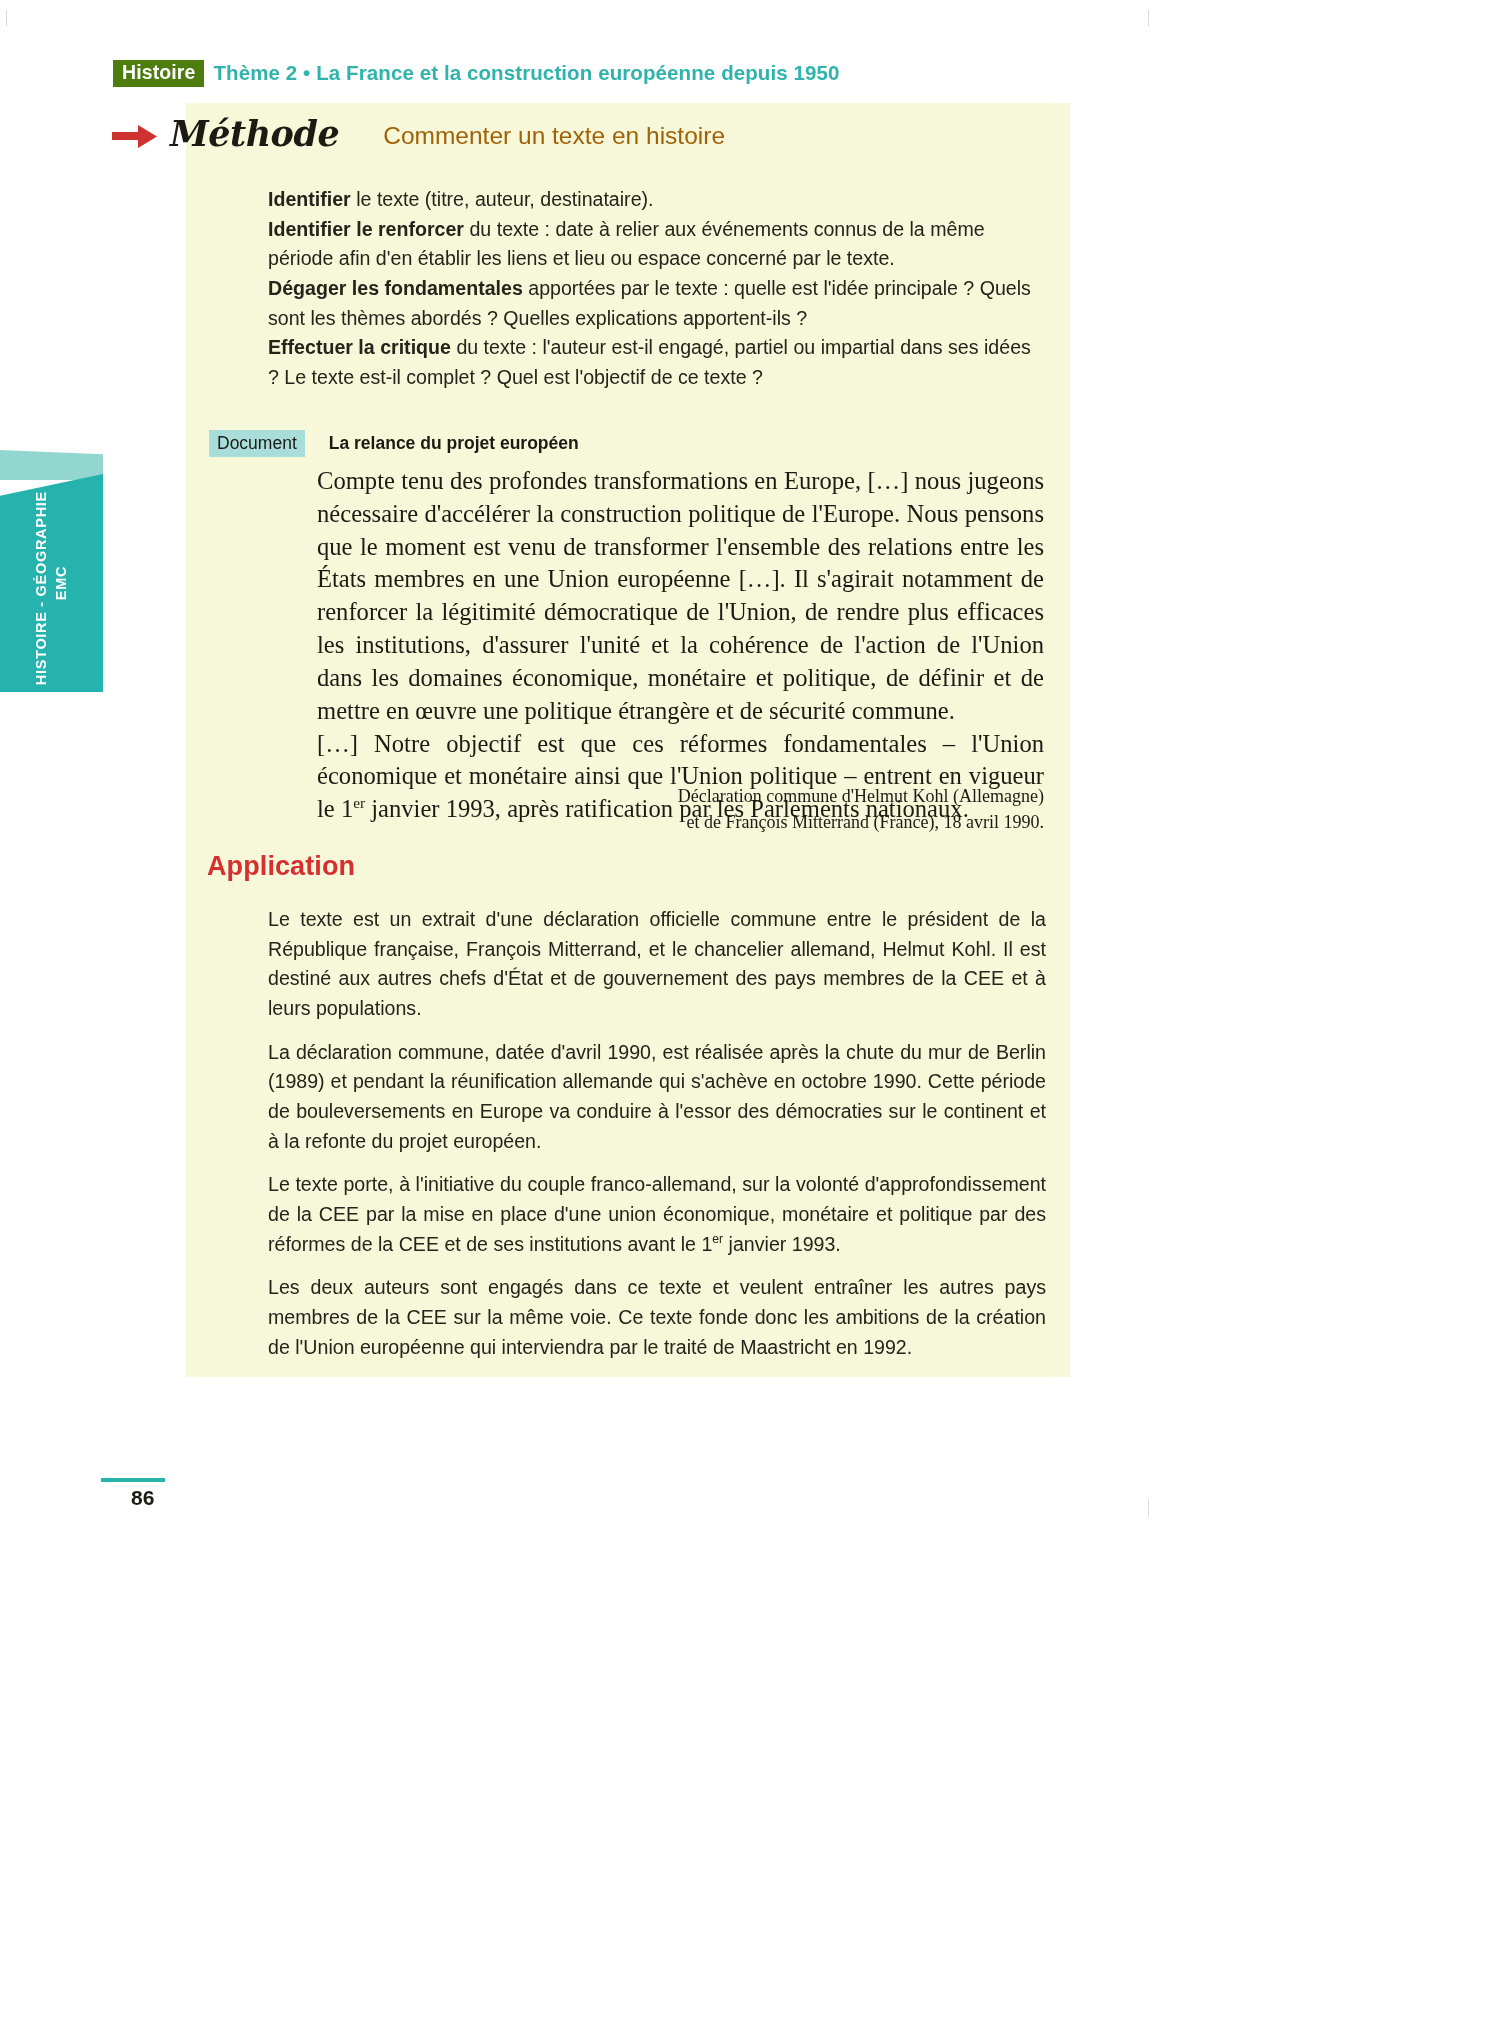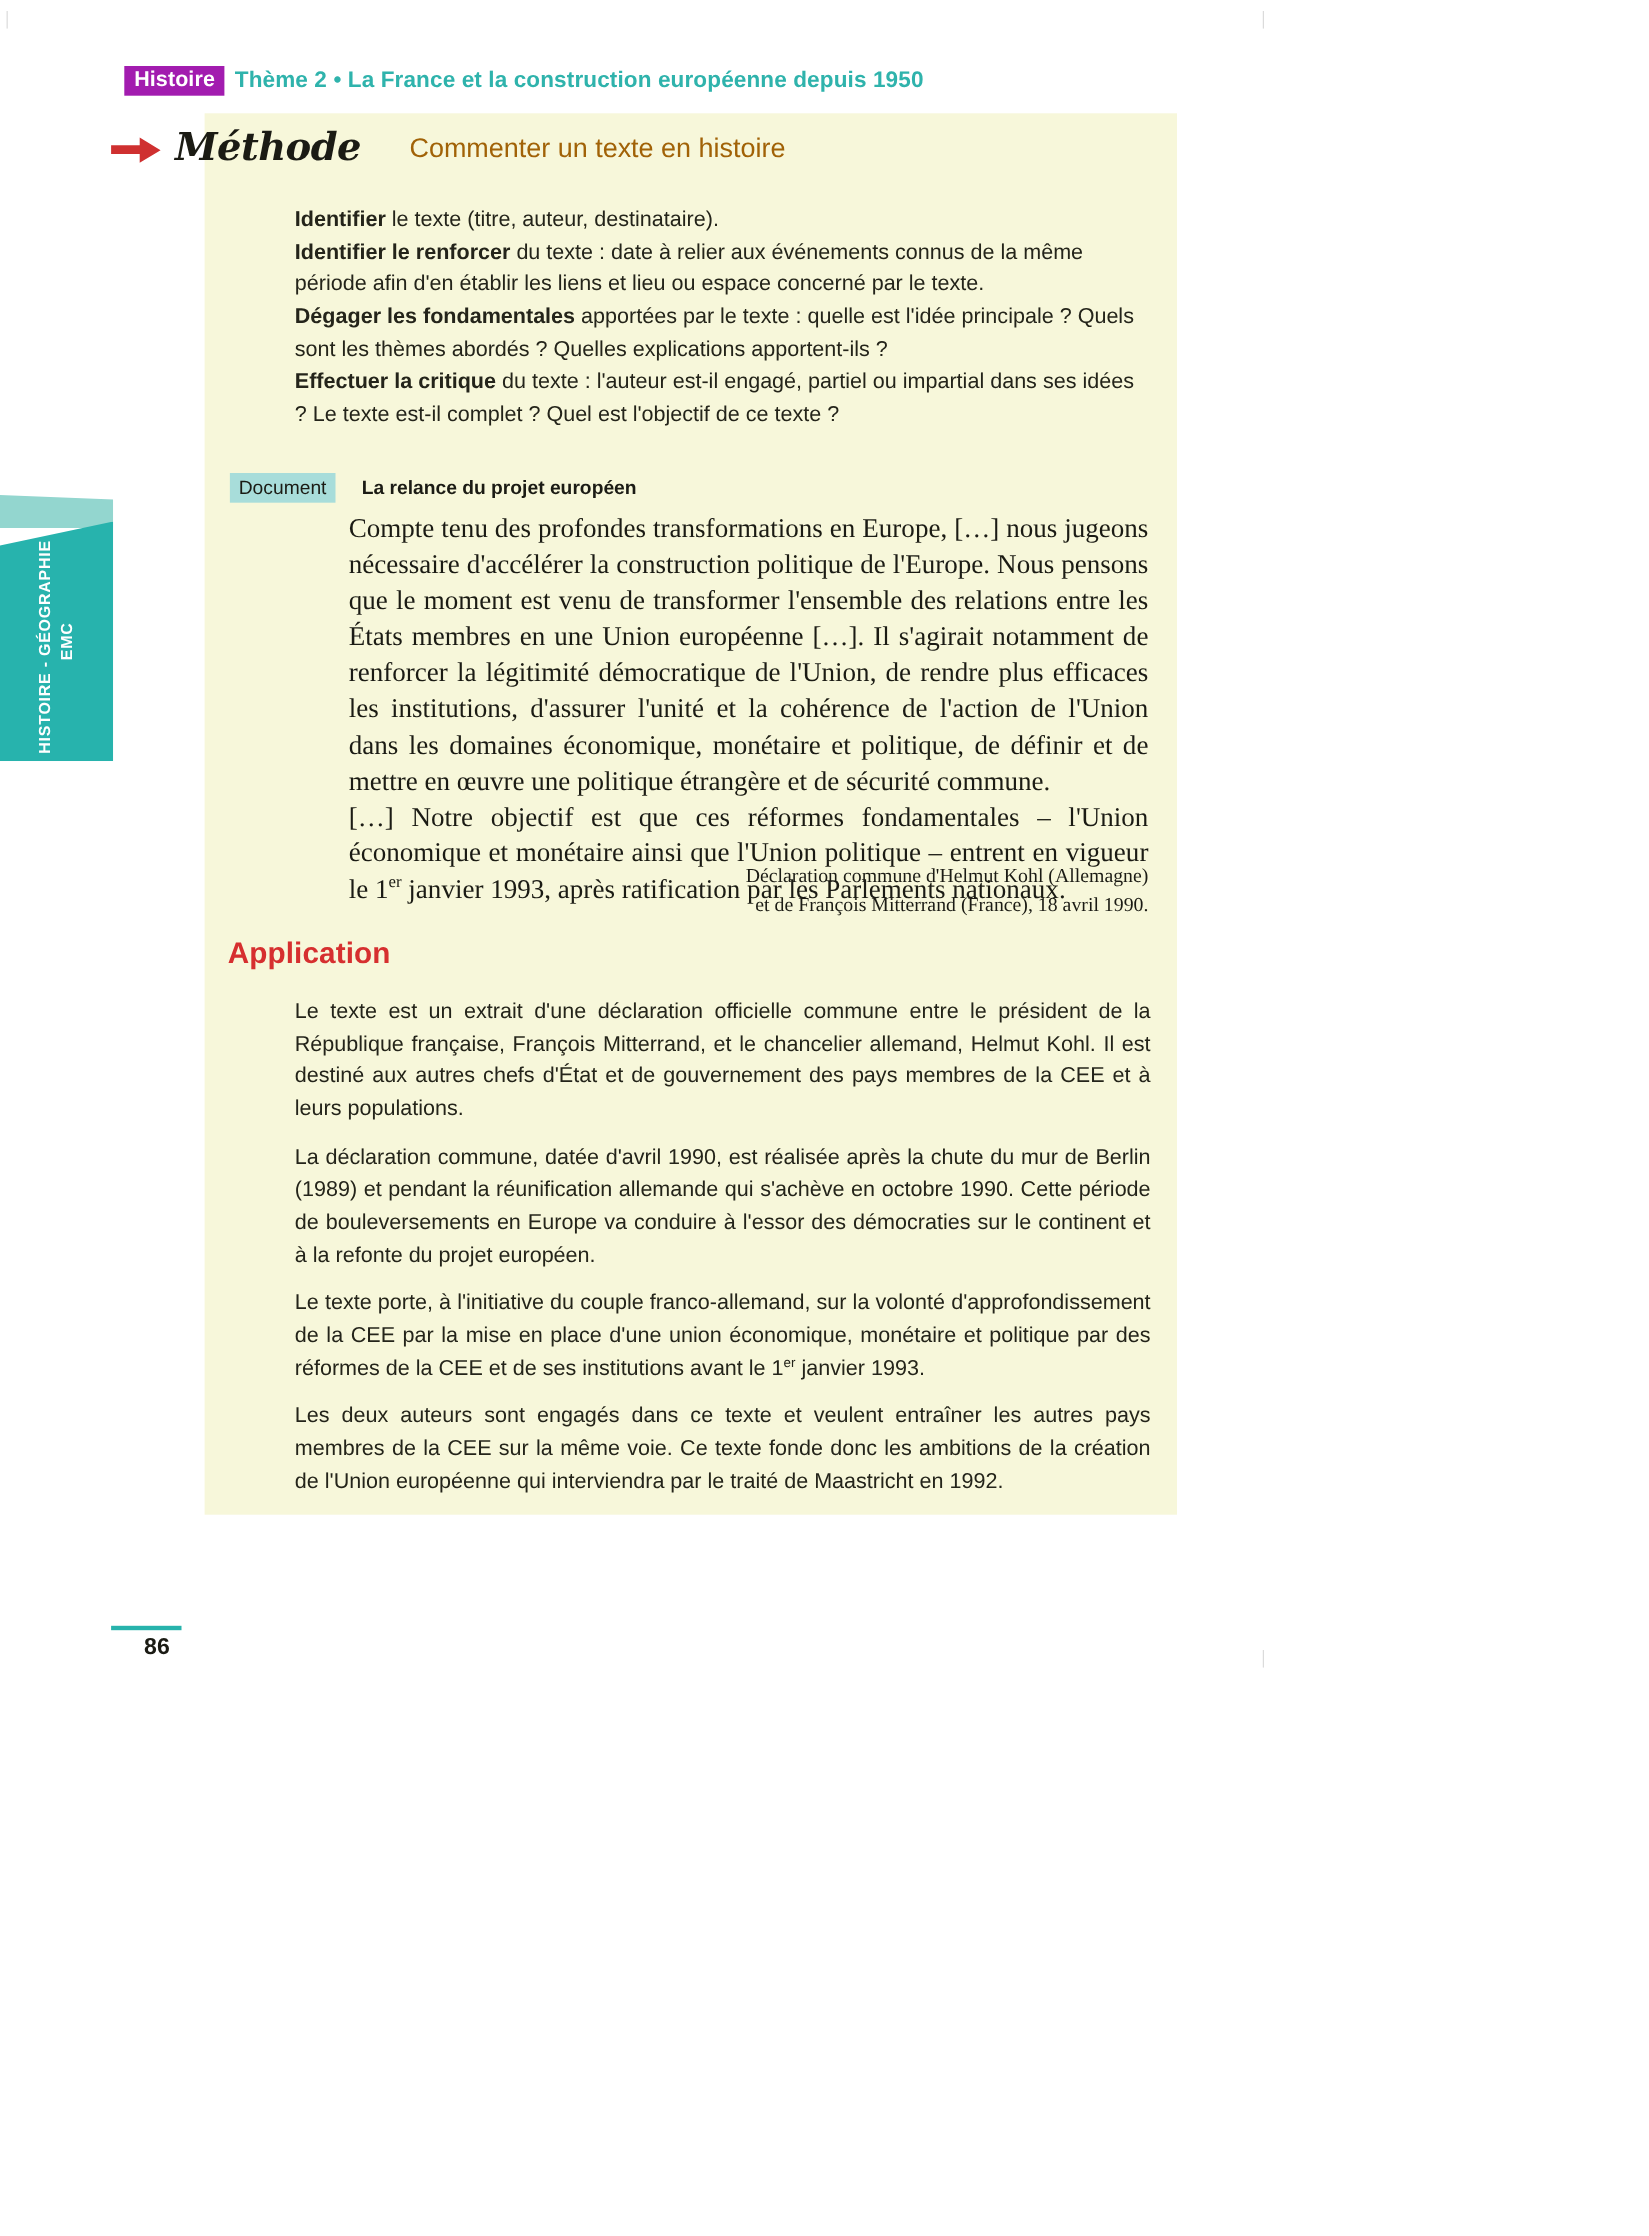--- a/index.html
+++ b/index.html
@@ -72,21 +72,21 @@
   
   #running-head {
     position: absolute;
     left: 113px;
     top: 60px;
     display: flex;
     align-items: center;
     gap: 9px;
   }
   #subject-badge {
-    background: #a21caf;
+    background: #4d7c0f;
     color: #ffffff;
     font-size: 19.5px;
     font-weight: 700;
     padding: 3px 9px 4px 9px;
     line-height: 1;
     letter-spacing: 0.1px;
   }
   #running-head-title {
     color: #2fb3ac;
     font-size: 20.5px;
@@ -101,21 +101,21 @@
     left: 186px;
     top: 103px;
     width: 884px;
     height: 1274px;
     background: #f7f7da;
   }
 
   
   #methode-header {
     position: absolute;
-    left: 100px;
+    left: 111px;
     top: 116px;
     display: flex;
     align-items: baseline;
     gap: 12px;
   }
   #arrow-icon {
     position: relative;
     width: 47px;
     height: 26px;
     align-self: center;

